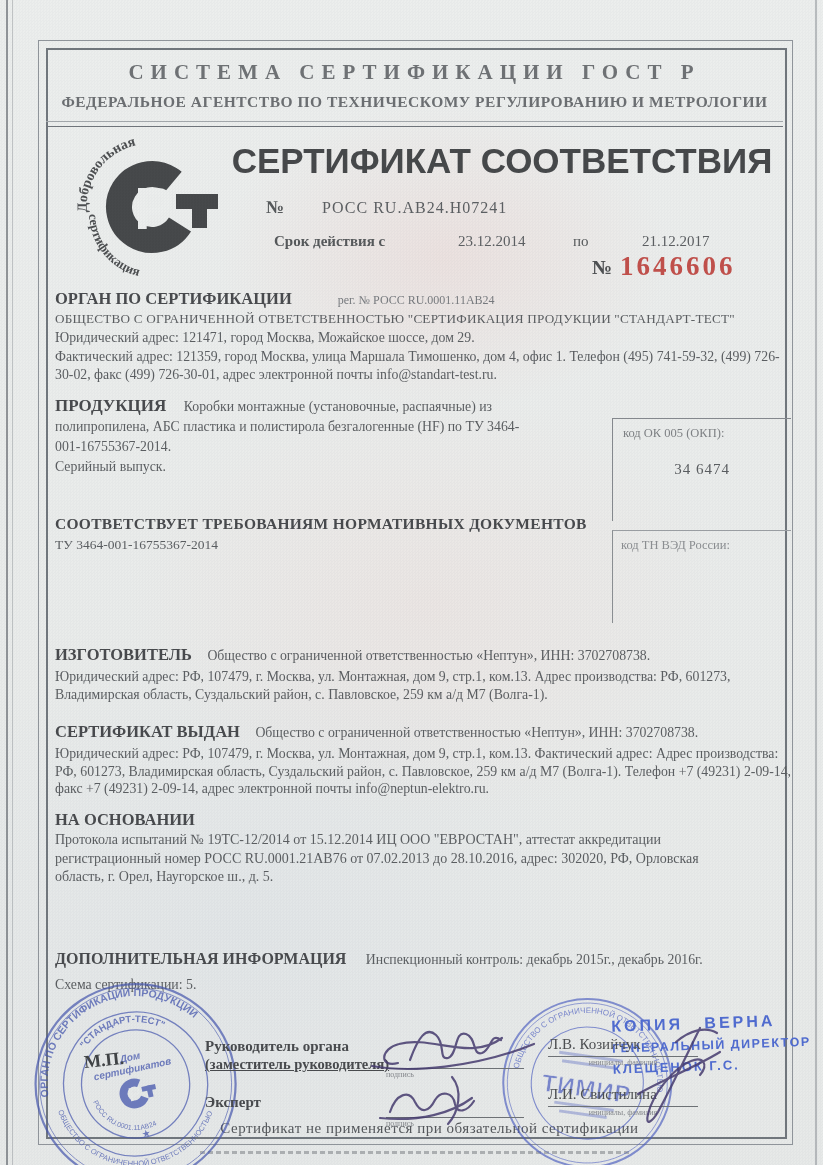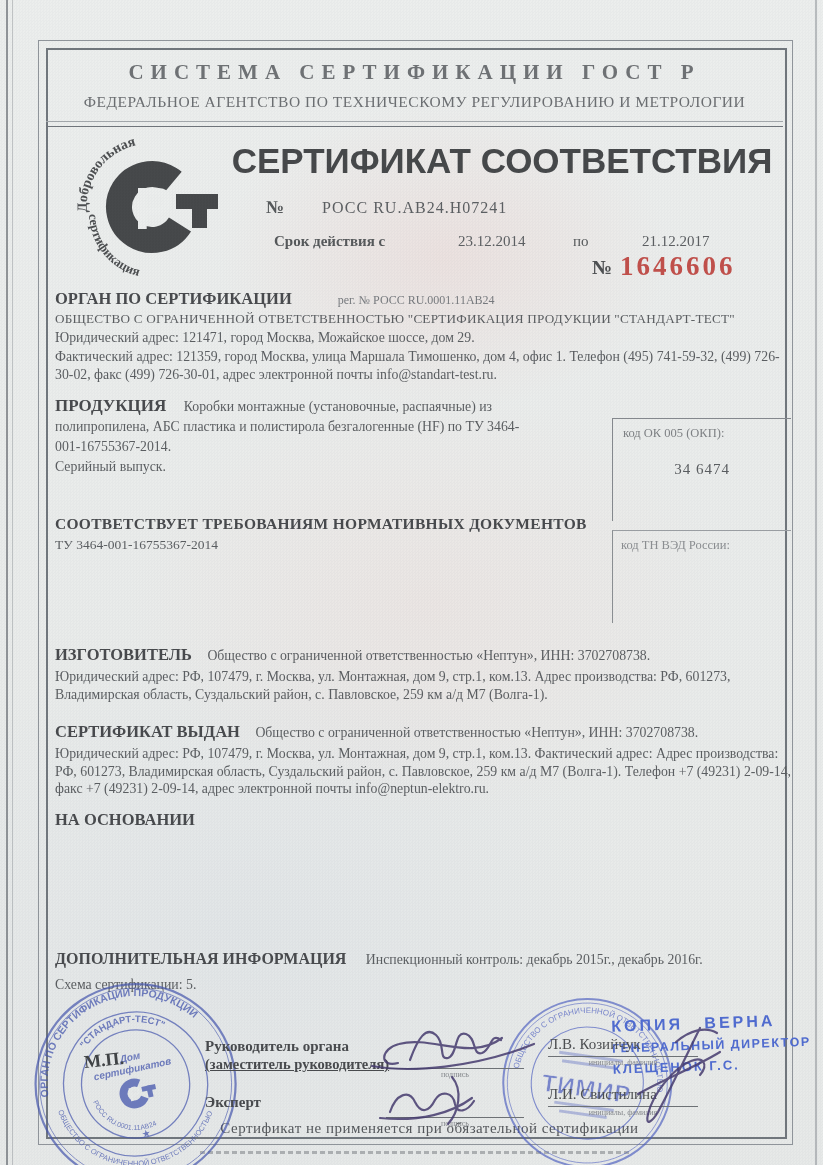--- a/index.html
+++ b/index.html
@@ -18,21 +18,21 @@
     background-size:3px 3px;}
   .scan-edge{position:absolute;top:0;height:100%;pointer-events:none;}
   .e1{left:6px;width:2px;background:rgba(70,75,82,.55);}
   .e2{left:12px;width:1px;background:rgba(90,95,102,.30);}
   .e3{left:815px;width:2px;background:rgba(90,95,102,.35);}
   .frame-outer{position:absolute;left:38px;top:40px;width:753px;height:1103px;border:1px solid #8f949a;}
   .frame-inner{position:absolute;left:46px;top:48px;width:737px;height:1087px;border:2px solid #70767c;}
   .abs{position:absolute;}
   .ctr{text-align:center;}
   .hdr-sys{left:46px;top:60px;width:737px;font-size:21px;font-weight:bold;letter-spacing:7px;color:#6e7174;}
-  .hdr-agency{left:46px;top:93px;width:737px;font-size:15.5px;font-weight:normal;letter-spacing:.5px;color:#6b6e71;}
+  .hdr-agency{left:46px;top:93px;width:737px;font-size:15.5px;font-weight:bold;letter-spacing:.5px;color:#6b6e71;}
   .hdr-divider{left:46px;top:121px;width:737px;height:4px;border-top:1px solid #a2a7ab;border-bottom:1px solid #6f747a;}
   .title{left:212px;top:141px;width:580px;font-family:"Liberation Sans",sans-serif;font-size:35px;font-weight:bold;color:#454749;letter-spacing:0;}
   .num-label{left:266px;top:197px;font-size:18px;font-weight:bold;color:#55585a;}
   .num-value{left:322px;top:199px;font-size:16px;letter-spacing:1px;color:#5b5e61;}
   .val-label{left:274px;top:233px;font-size:15px;font-weight:bold;color:#55585a;}
   .val-from{left:458px;top:233px;font-size:15px;color:#5b5e61;}
   .val-po{left:573px;top:233px;font-size:15px;color:#55585a;}
   .val-to{left:642px;top:233px;font-size:15px;color:#5b5e61;}
   .blank-no{left:592px;top:256px;font-size:20px;font-weight:bold;color:#4e5052;}
   .blank-num{left:620px;top:251px;font-size:27px;color:#c14f4a;letter-spacing:3px;font-weight:bold;}
@@ -63,21 +63,21 @@
   .basis-text{left:55px;top:831px;width:690px;font-size:14px;line-height:18.5px;color:#5a5d60;}
   .add-para{left:55px;top:950px;width:742px;font-size:13.8px;color:#5a5d60;}
   .add-para .h{font-size:16px;margin-right:16px;}
   .add-scheme{left:55px;top:977px;font-size:13.8px;color:#5a5d60;}
   .mp{left:84px;top:1050px;font-size:18px;font-weight:bold;color:#3f4244;transform:rotate(-6deg);z-index:30;}
   .role1a{left:205px;top:1038px;font-size:15px;font-weight:bold;color:#47494c;z-index:30;}
   .role1b{left:205px;top:1056px;font-size:14.5px;font-weight:bold;color:#47494c;text-decoration:underline;z-index:30;}
   .role2{left:205px;top:1094px;font-size:15px;font-weight:bold;color:#47494c;z-index:30;}
   .sigline{z-index:25;}
   .sigline .rule{border-bottom:1px solid #6d7175;height:26px;}
-  .sigline .cap{text-align:center;font-size:8px;color:#83868a;padding-top:1px;}
+  .sigline .cap{text-align:left;font-size:8px;color:#83868a;padding-top:1px;}
   .sl1{left:386px;top:1042px;width:138px;}
   .sl2{left:386px;top:1091px;width:138px;}
   .nameblock{z-index:26;}
   .nameblock .nm{font-size:15px;color:#4c4e50;}
   .nameblock .rule{border-bottom:1px solid #6d7175;height:3px;width:150px;}
   .nameblock .cap{text-align:center;font-size:8px;color:#83868a;width:150px;padding-top:1px;}
   .nb1{left:548px;top:1036px;}
   .nb2{left:548px;top:1086px;}
   .footer-note{left:46px;top:1120px;width:737px;text-align:center;font-size:15px;letter-spacing:.5px;color:#53565a;z-index:20;padding-left:15px;}
   .fineprint{left:200px;top:1151px;width:430px;height:3px;opacity:.55;z-index:5;
@@ -171,20 +171,21 @@
   </div>
   <div class="abs man-details">Юридический адрес: РФ, 107479, г. Москва, ул. Монтажная, дом 9, стр.1, ком.13. Адрес производства: РФ, 601273, Владимирская область, Суздальский район, с. Павловское, 259 км а/д М7 (Волга-1).</div>
 
   <div class="abs iss-para">
     <span class="sec-head h">СЕРТИФИКАТ ВЫДАН</span>
     <span>Общество с ограниченной ответственностью «Нептун», ИНН: 3702708738.</span>
   </div>
   <div class="abs iss-details">Юридический адрес: РФ, 107479, г. Москва, ул. Монтажная, дом 9, стр.1, ком.13. Фактический адрес: Адрес производства: РФ, 601273, Владимирская область, Суздальский район, с. Павловское, 259 км а/д М7 (Волга-1). Телефон +7 (49231) 2-09-14, факс +7 (49231) 2-09-14, адрес электронной почты info@neptun-elektro.ru.</div>
 
   <div class="abs basis-head">НА ОСНОВАНИИ</div>
+  <div class="abs basis-text">Протокола испытаний № 19ТС-12/2014 от 15.12.2014 ИЦ ООО "ЕВРОСТАН", аттестат аккредитации регистрационный номер РОСС RU.0001.21АВ76 от 07.02.2013 до 28.10.2016, адрес: 302020, РФ, Орловская область, г. Орел, Наугорское ш., д. 5.</div>
 
   <div class="abs add-para">
     <span class="sec-head h">ДОПОЛНИТЕЛЬНАЯ ИНФОРМАЦИЯ</span>
     <span>Инспекционный контроль: декабрь 2015г., декабрь 2016г.</span>
   </div>
   <div class="abs add-scheme">Схема сертификации: 5.</div>
 
   <div class="stamp stamp-org">
     <svg width="212" height="212" viewBox="0 0 212 212">
       <defs>

